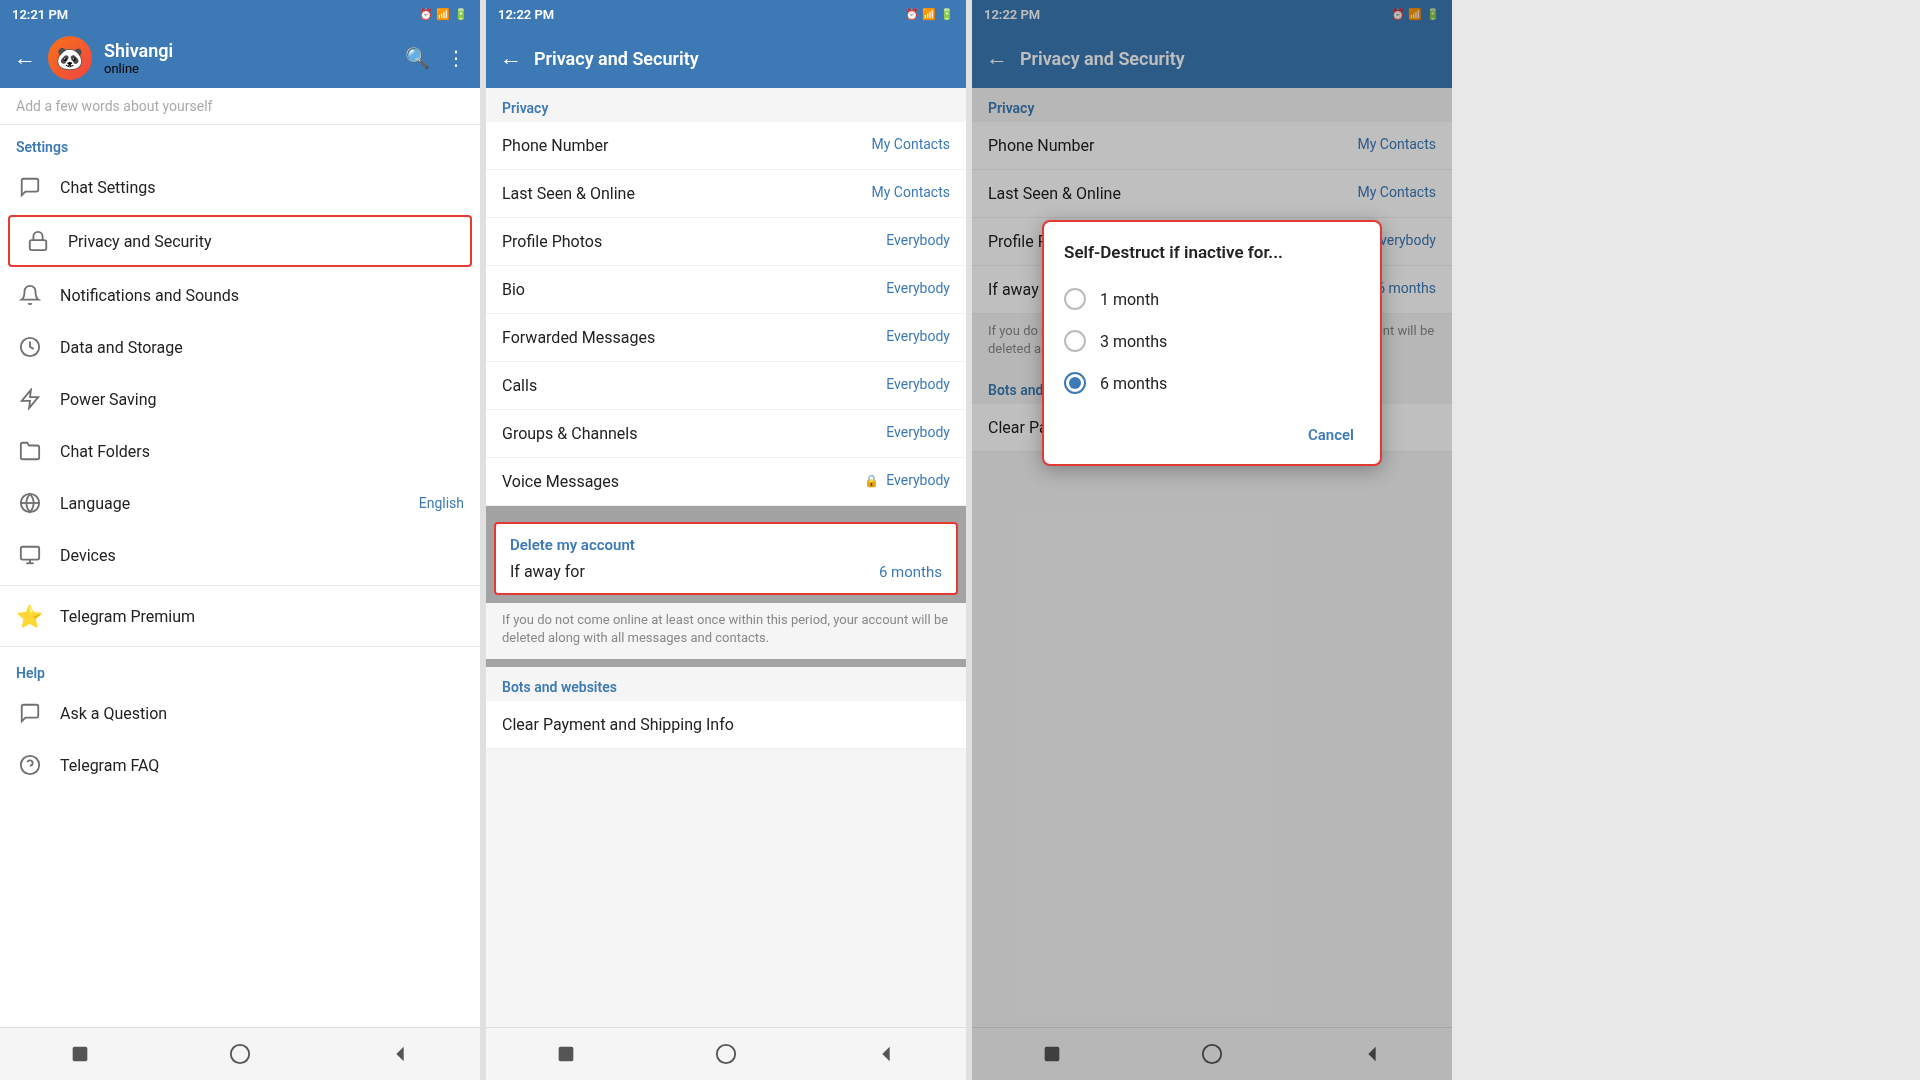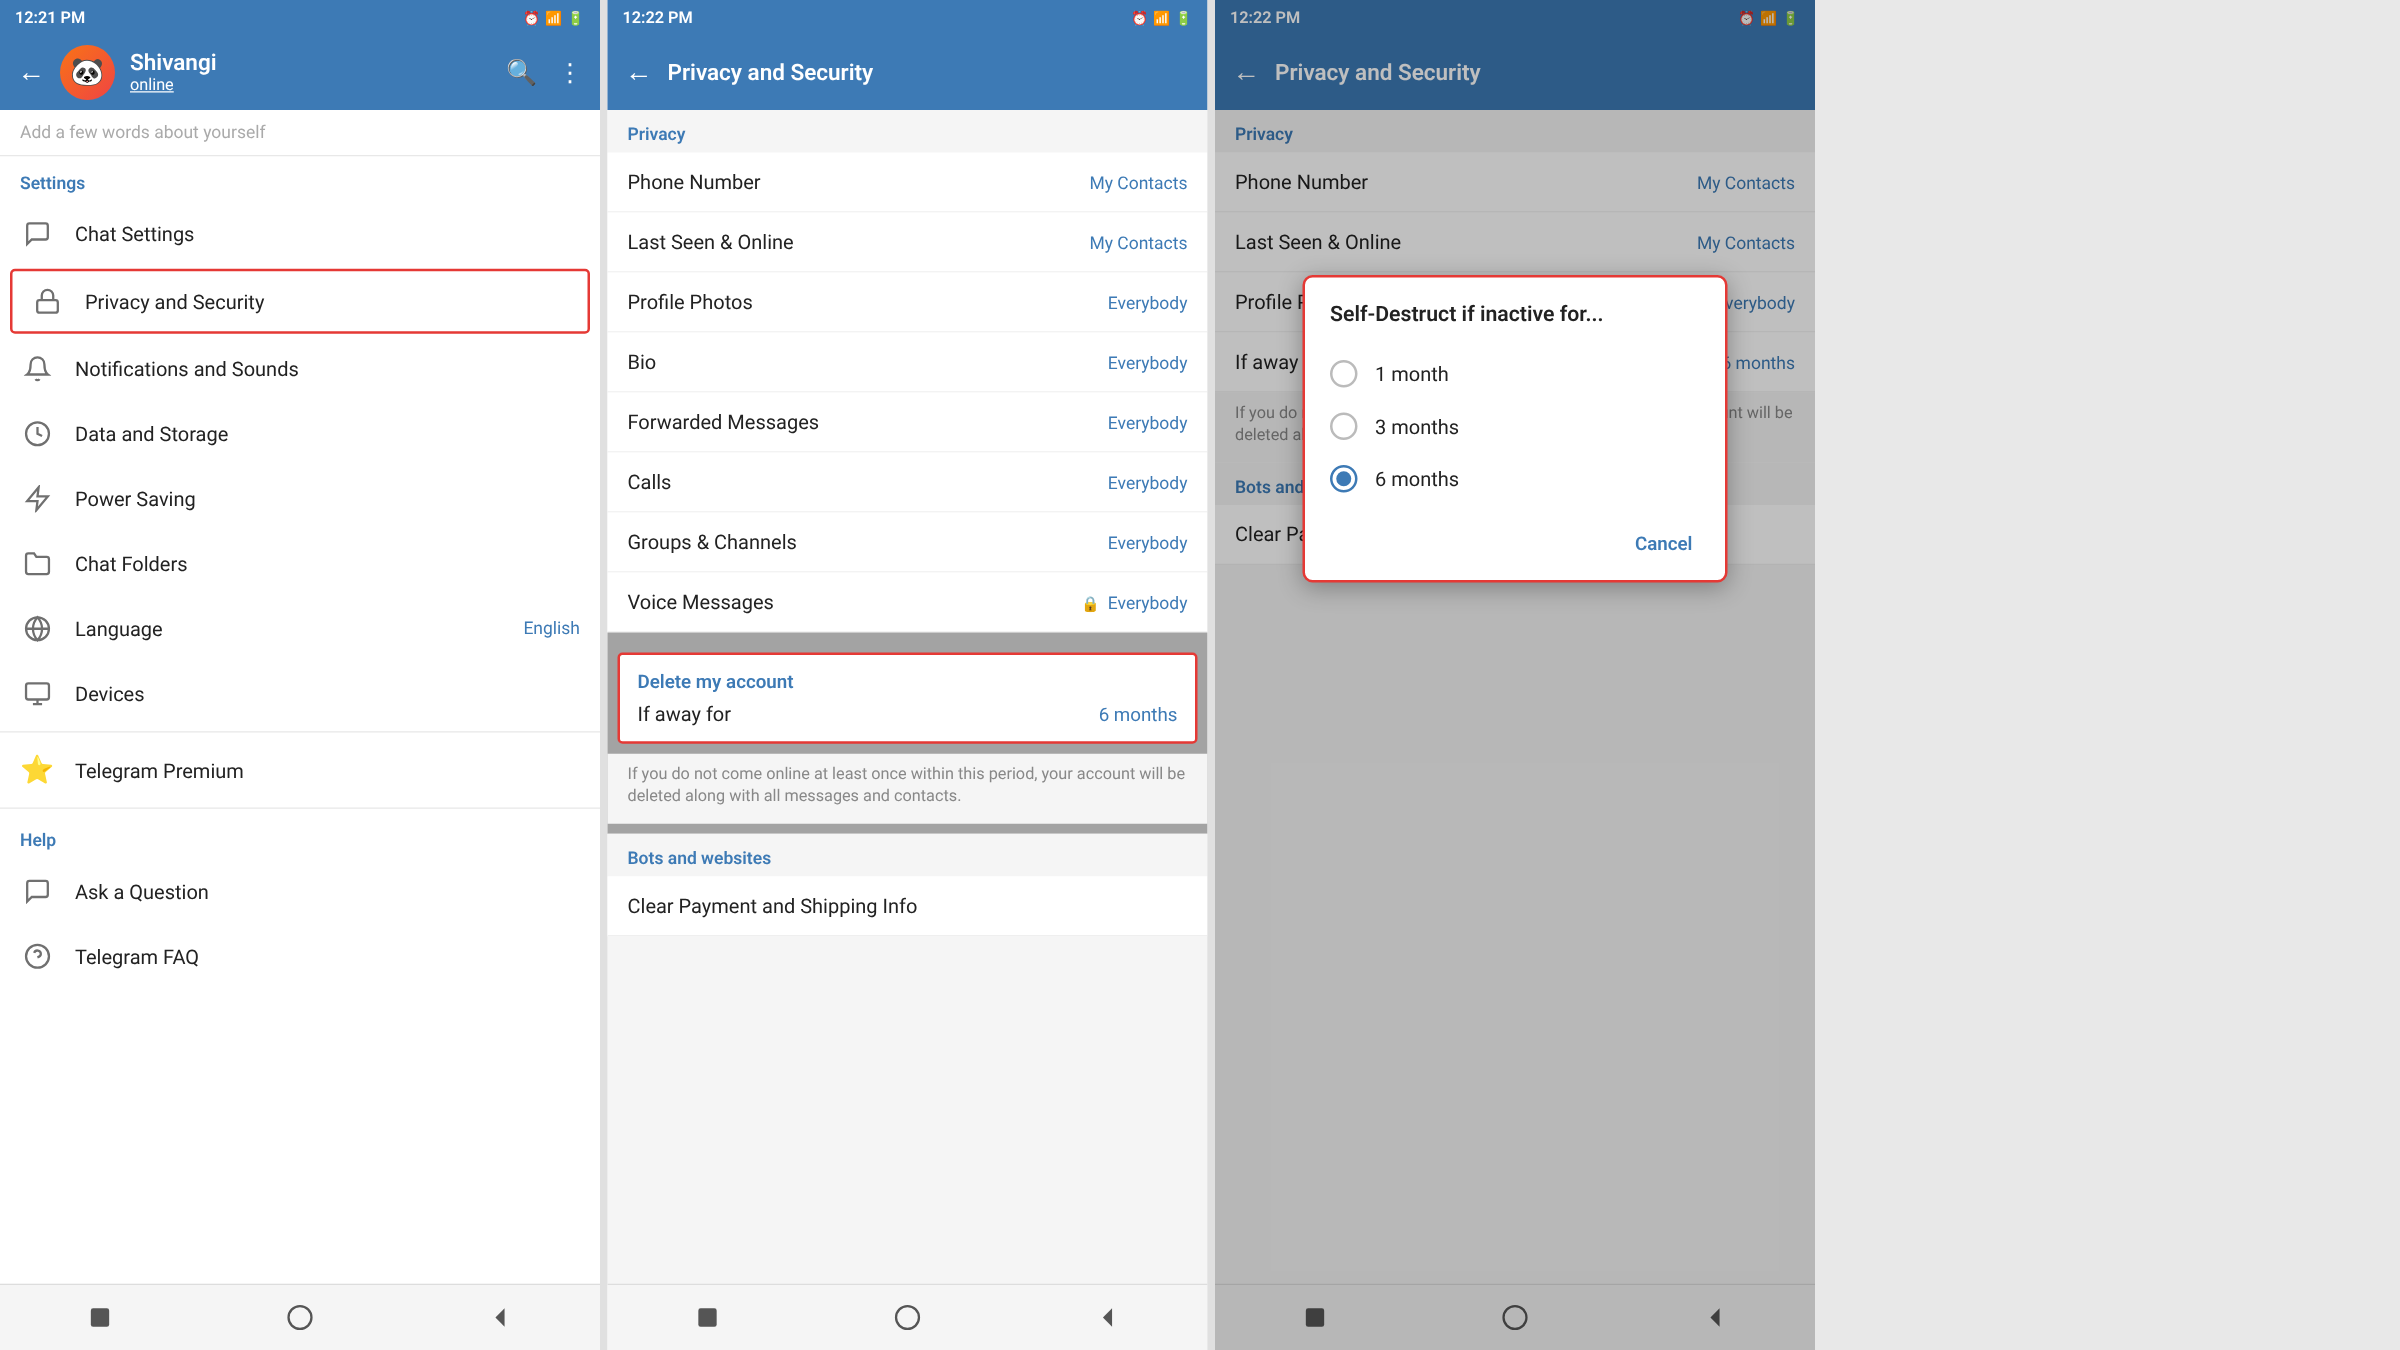--- a/index.html
+++ b/index.html
@@ -180,21 +180,21 @@
     .settings-section-header {
       padding: 12px 16px 6px;
       color: #3d7ab5;
       font-size: 14px;
       font-weight: 600;
       background: #f5f5f5;
     }
 
     .settings-row {
       display: flex;
-      align-items: flex-end;
+      align-items: flex-start;
       padding: 14px 16px;
       background: #fff;
       border-bottom: 1px solid #efefef;
     }
     .settings-row .row-label {
       flex: 1;
       font-size: 16px;
       color: #222;
     }
     .settings-row .row-value {
@@ -351,21 +351,21 @@
     </div>
   </div>
 
   <div class="nav-bar">
     <span class="back-btn">←</span>
     <div class="avatar">
       <span>🐼</span>
     </div>
     <div class="nav-title-col">
       <span class="nav-title">Shivangi</span>
-      <span style="color:#ffffff;font-size:13px;text-decoration:underline;">online</span>
+      <span style="color:#000000;font-size:13px;">online</span>
     </div>
     <div class="nav-icons">
       <span>🔍</span>
       <span>⋮</span>
     </div>
   </div>
 
   <div class="profile-bio">
     <span>Add a few words about yourself</span>
   </div>

